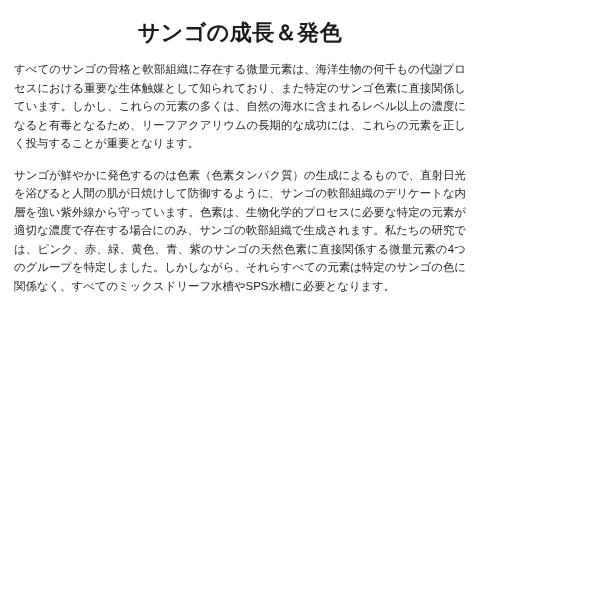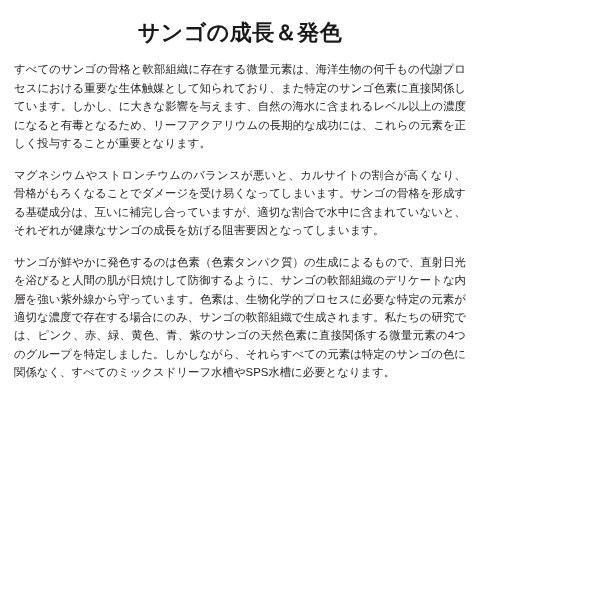--- a/index.html
+++ b/index.html
@@ -45,16 +45,15 @@
   sub {
     font-size: 8px;
     vertical-align: sub;
   }
 </style>
 </head>
 <body>
 
 <div class="page">
   <h1 class="doc-title">サンゴの成長＆発色</h1>
-  <p class="para">すべてのサンゴの骨格と軟部組織に存在する微量元素は、海洋生物の何千もの代謝プロセスにおける重要な生体触媒として知られており、また特定のサンゴ色素に直接関係しています。しかし、に大きな影響を与えます、自然の海水に含まれるレベル以上の濃度になると有毒となるため、リーフアクアリウムの長期的な成功には、これらの元素を正しく投与することが重要となります。</p>
-  <p class="para">マグネシウムやストロンチウムのバランスが悪いと、カルサイトの割合が高くなり、骨格がもろくなることでダメージを受け易くなってしまいます。サンゴの骨格を形成する基礎成分は、互いに補完し合っていますが、適切な割合で水中に含まれていないと、それぞれが健康なサンゴの成長を妨げる阻害要因となってしまいます。</p>
+  <p class="para">すべてのサンゴの骨格と軟部組織に存在する微量元素は、海洋生物の何千もの代謝プロセスにおける重要な生体触媒として知られており、また特定のサンゴ色素に直接関係しています。しかし、これらの元素の多くは、自然の海水に含まれるレベル以上の濃度になると有毒となるため、リーフアクアリウムの長期的な成功には、これらの元素を正しく投与することが重要となります。</p>
   <p class="para">サンゴが鮮やかに発色するのは色素（色素タンパク質）の生成によるもので、直射日光を浴びると人間の肌が日焼けして防御するように、サンゴの軟部組織のデリケートな内層を強い紫外線から守っています。色素は、生物化学的プロセスに必要な特定の元素が適切な濃度で存在する場合にのみ、サンゴの軟部組織で生成されます。私たちの研究では、ピンク、赤、緑、黄色、青、紫のサンゴの天然色素に直接関係する微量元素の4つのグループを特定しました。しかしながら、それらすべての元素は特定のサンゴの色に関係なく、すべてのミックスドリーフ水槽やSPS水槽に必要となります。</p>
 </div>
 
 </body></html>

